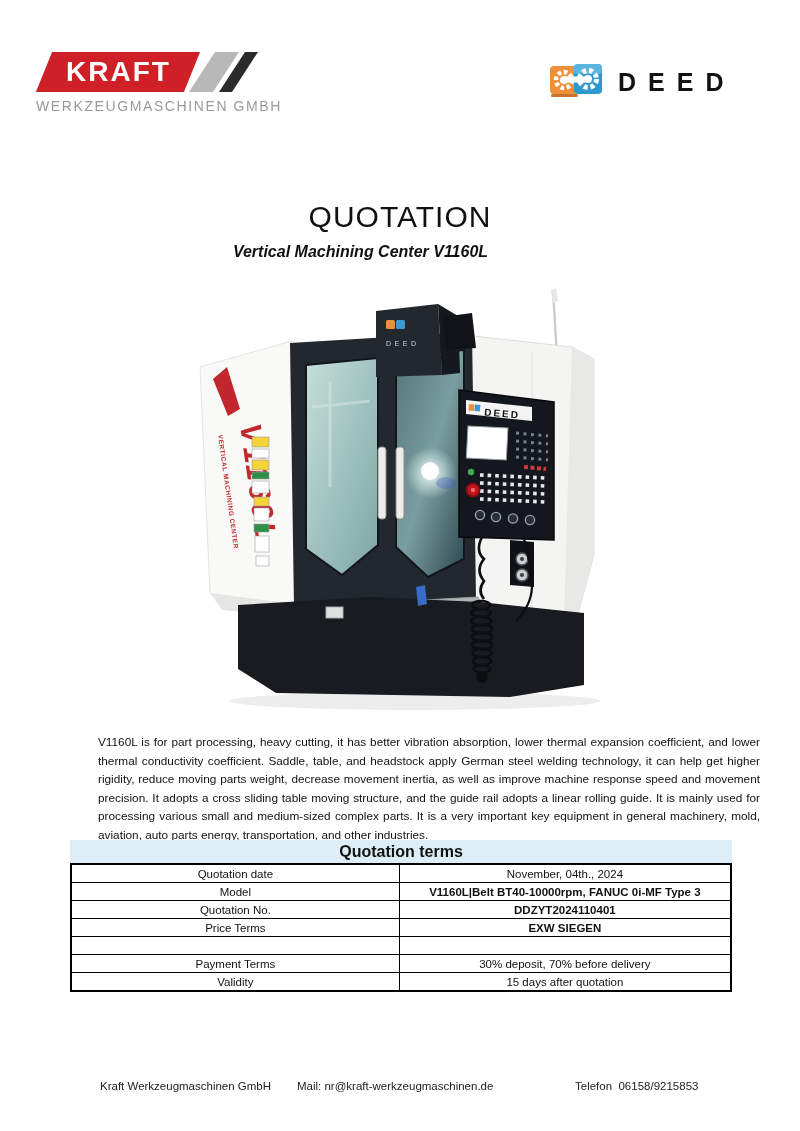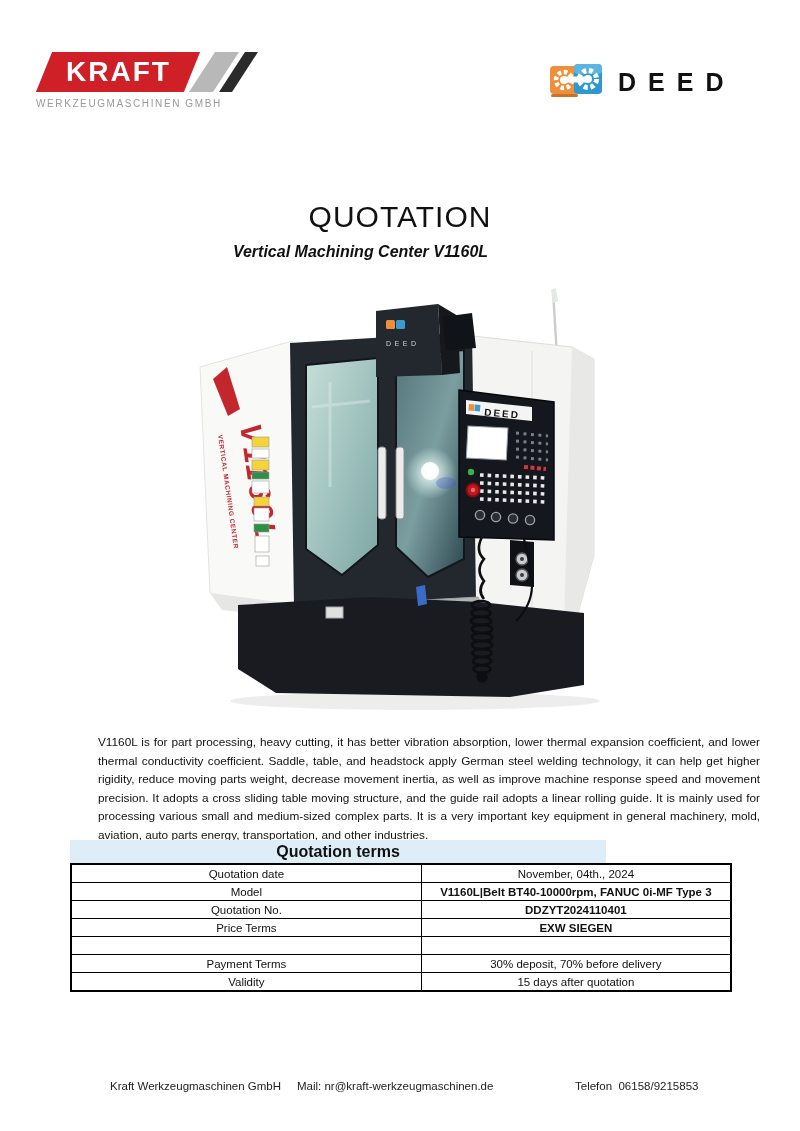--- a/index.html
+++ b/index.html
@@ -7,48 +7,48 @@
   .page{position:relative;width:800px;height:1131px;background:#fff;overflow:hidden;}
 
   
   .kraft{position:absolute;left:36px;top:52px;width:230px;height:58px;}
   .kraft-shapes{position:relative;height:42px;}
   .kraft-red{position:absolute;left:8px;top:0;width:148px;height:40px;background:#cf2027;transform:skewX(-22deg);display:flex;align-items:center;justify-content:center;}
   .kraft-word{transform:skewX(22deg);color:#fff;font-weight:bold;font-size:28px;letter-spacing:2px;line-height:1;}
   .stripe{position:absolute;top:0;height:40px;transform:skewX(-33deg);}
   .stripe.gray{left:166px;width:24px;background:#b8b8b8;}
   .stripe.black{left:196px;width:13px;background:#2b2b2b;}
-  .kraft-sub{margin-top:4px;font-size:10px;color:#9a9a9a;letter-spacing:1.6px;white-space:nowrap;}
+  .kraft-sub{margin-top:4px;font-size:14px;color:#9a9a9a;letter-spacing:1.6px;white-space:nowrap;}
 
   
   .deed{position:absolute;left:548px;top:58px;display:flex;align-items:center;}
   .deed-word{font-size:25px;font-weight:800;letter-spacing:12px;color:#111;margin-left:12px;}
 
   
   .title{position:absolute;left:0;top:200px;width:800px;text-align:center;font-size:30px;font-weight:normal;letter-spacing:1px;color:#111;}
   .subtitle{position:absolute;left:0;top:243px;width:721px;text-align:center;font-size:16px;font-weight:bold;font-style:italic;color:#111;}
 
   
   .machine{position:absolute;left:180px;top:287px;width:440px;height:435px;}
 
   
   .desc{position:absolute;left:70px;top:733px;width:662px;font-size:11.8px;line-height:18.5px;text-align:justify;color:#111;margin-left:28px;}
 
   
-  .terms-band{position:absolute;left:70px;top:840px;width:536px;height:23px;background:#ddeef8;display:flex;align-items:center;justify-content:center;font-size:16px;font-weight:bold;color:#111;}
+  .terms-band{position:absolute;left:70px;top:840px;width:662px;height:23px;background:#ddeef8;display:flex;align-items:center;justify-content:center;font-size:16px;font-weight:bold;color:#111;}
   .terms-table{position:absolute;left:70px;top:863px;width:662px;border-collapse:collapse;table-layout:fixed;}
-  .terms-table td{border:1px solid #000;height:17px;text-align:center;vertical-align:middle;font-size:11.5px;padding:0 15px;color:#111;}
+  .terms-table td{border:1px solid #000;height:17px;text-align:center;vertical-align:middle;font-size:11.5px;padding:0 4px;color:#111;}
   .terms-table{border:2px solid #000;}
   .terms-table td.c1{width:48.3%;}
   .terms-table tr.bold td.c2{font-weight:bold;}
 
   
   .footer{position:absolute;left:0;top:1080px;width:800px;height:20px;font-size:11.5px;color:#222;}
   .footer span{position:absolute;white-space:pre;}
-  .f-company{left:110px;}
+  .f-company{left:100px;}
   .f-mail{left:297px;}
   .f-phone{left:575px;}
 </style>
 </head>
 <body>
 
 <div class="page">
 
   <div class="kraft">
     <div class="kraft-shapes">

